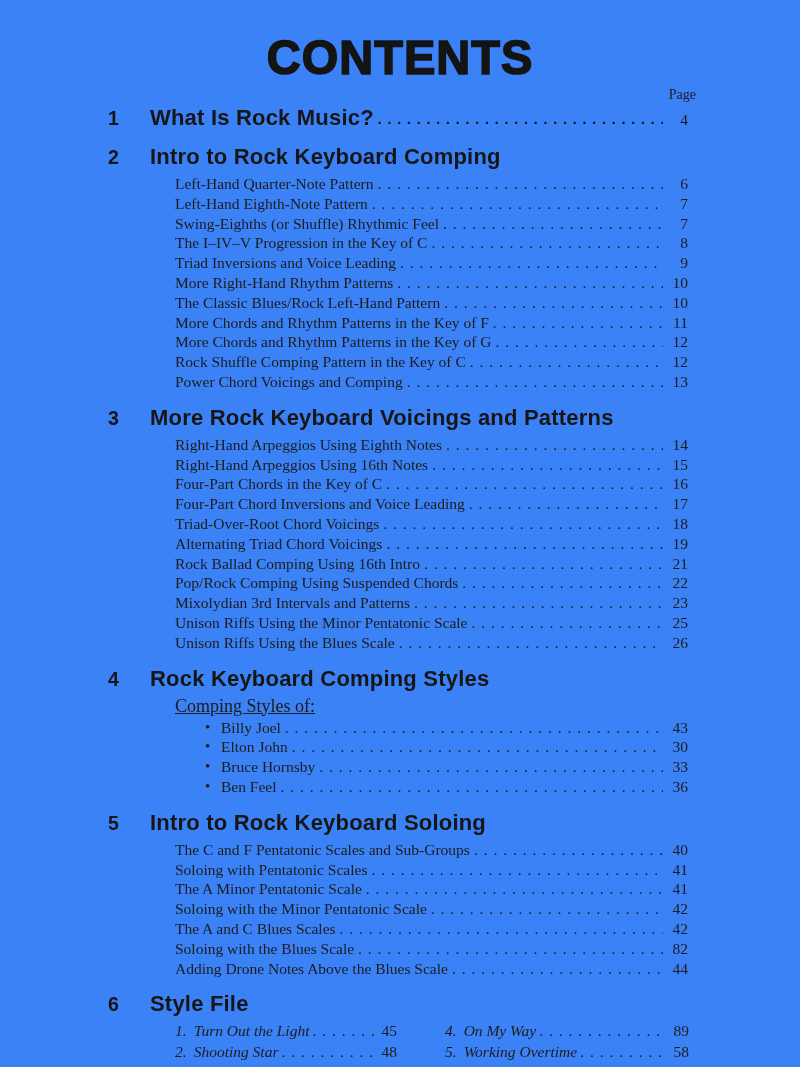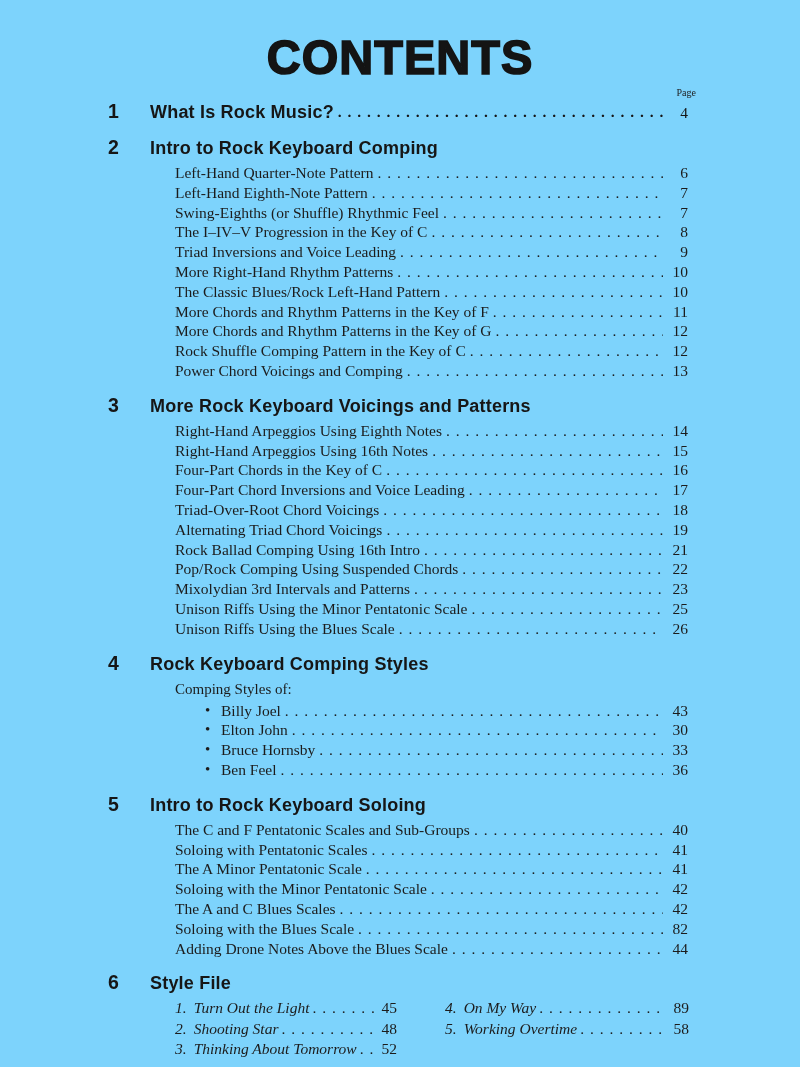--- a/index.html
+++ b/index.html
@@ -1,41 +1,41 @@
 <!DOCTYPE html>
 <html><head>
 <meta charset="utf-8">
 <style>
   * { margin: 0; padding: 0; box-sizing: border-box; }
   html, body { background: #ffffff; }
   .page {
     position: relative;
     width: 800px;
     height: 1067px;
-    background: #7dd3fc;
+    background: #3b82f6;
     color: #1b1b1b;
     overflow: hidden;
     padding-top: 34px;
     font-family: "Liberation Serif", serif;
   }
   .doc-title {
     text-align: center;
     font-family: "Liberation Sans", sans-serif;
     font-weight: 700;
     font-size: 47px;
     letter-spacing: 1px;
     line-height: 1;
     color: #141414;
     -webkit-text-stroke: 1.6px #141414;
     transform: scaleY(1.02);
   }
   .page-col-label {
     text-align: right;
     margin: 6px 104px 2px 0;
-    font-size: 10px;
+    font-size: 14px;
     color: #1d1d1d;
   }
   .section {
     margin-left: 108px;
     margin-right: 112px;
     margin-bottom: 13px;
   }
   .chapter-head {
     display: flex;
     align-items: baseline;
@@ -43,21 +43,21 @@
     font-weight: 700;
     color: #161616;
     margin-bottom: 4px;
   }
   .ch-num {
     width: 42px;
     flex: 0 0 42px;
     font-size: 19.5px;
   }
   .ch-title {
-    font-size: 18px;
+    font-size: 22px;
     letter-spacing: 0.2px;
     white-space: nowrap;
     text-align: right;
   }
   .entries { margin-left: 67px; }
   .row {
     display: flex;
     align-items: flex-end;
     font-size: 15.5px;
     line-height: 19.8px;
@@ -78,24 +78,25 @@
   .pnum {
     flex: 0 0 auto;
     min-width: 20px;
     text-align: right;
   }
   
   .head-row { display: flex; align-items: baseline; }
   .head-row .leader { position: relative; top: -1px; font-family: "Liberation Serif", serif; font-size: 15.5px; }
   .head-row .pnum { font-family: "Liberation Serif", serif; font-size: 15.5px; font-weight: 400; }
   .intro-line {
-    font-size: 15px;
+    font-size: 18px;
     line-height: 21px;
     color: #1c1c1c;
     margin-bottom: 1px;
+    text-decoration: underline;
   }
   .bullet-row { padding-left: 30px; }
   .bullet {
     flex: 0 0 16px;
     font-size: 15px;
   }
   
   .songs {
     display: flex;
     margin-left: 67px;

